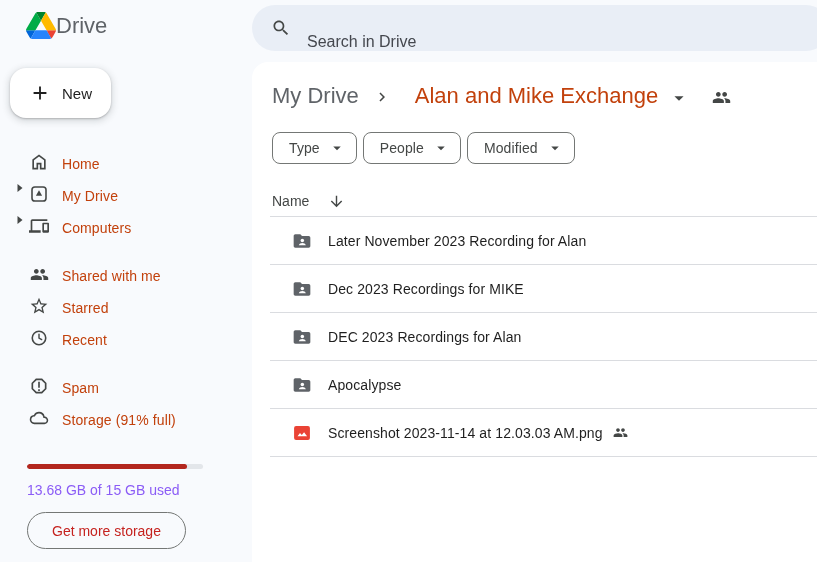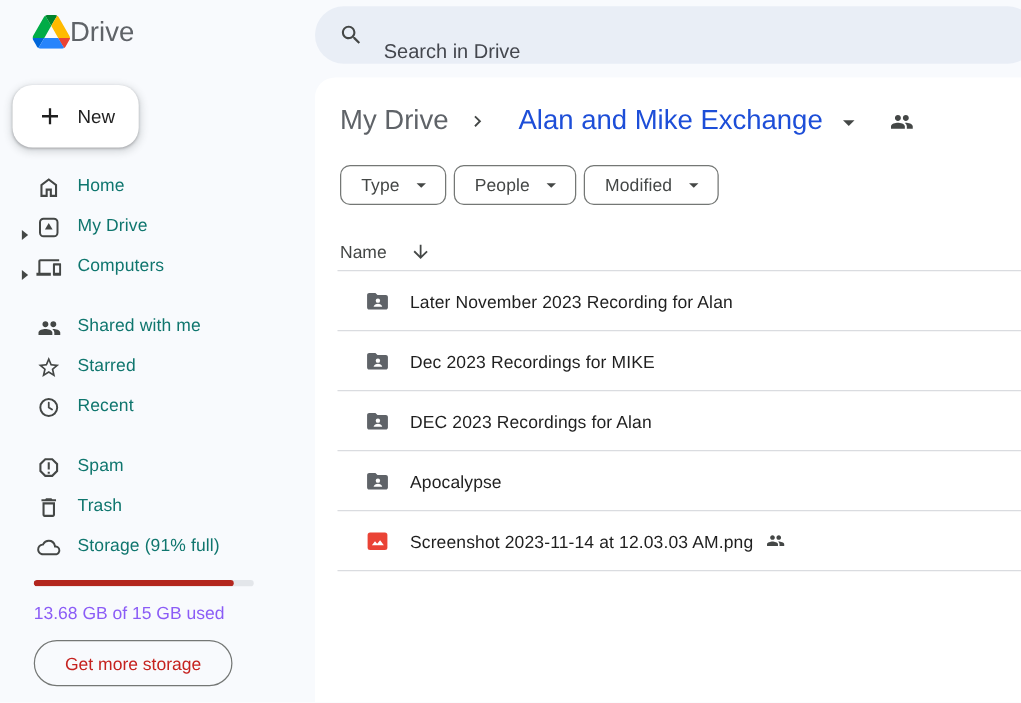--- a/index.html
+++ b/index.html
@@ -28,22 +28,22 @@
   .new-btn {
     position:absolute; left:10px; top:68px; width:101px; height:50px;
     background:#FFFFFF; border:none; border-radius:16px; cursor:pointer;
     display:flex; align-items:center; justify-content:center; gap:11px;
     box-shadow:0 1px 2px rgba(60,64,67,.30), 0 2px 6px 2px rgba(60,64,67,.15);
     font-family:inherit; font-size:15px; font-weight:500; color:#1F1F1F;
   }
   .nav { position:absolute; left:0; top:140px; width:252px; }
   .nav-gap { height:16px; }
   .nav-item {
-    position:relative; height:32px; display:flex; align-items:flex-start;
-    padding-left:29px; font-size:14px; color:#0f766e; cursor:pointer;
+    position:relative; height:32px; display:flex; align-items:flex-end;
+    padding-left:29px; font-size:14px; color:#c2410c; cursor:pointer;
     border-radius:0 16px 16px 0;
   }
   .nav-item .icon { width:20px; height:20px; display:flex; align-items:center; justify-content:center; }
   .nav-item .lbl { margin-left:13px; letter-spacing:.1px; }
   .disclosure { position:absolute; left:16px; top:12px; width:8px; height:8px; cursor:pointer; }
 
   .storage-track {
     position:absolute; left:27px; top:464px; width:176px; height:5px;
     background:#E3E6EA; border-radius:3px; overflow:hidden;
   }
@@ -56,21 +56,21 @@
   }
 
   
   .panel {
     position:absolute; left:252px; top:62px; right:0; bottom:0;
     background:#FFFFFF; border-radius:16px 0 0 0;
   }
   .breadcrumb { position:absolute; left:20px; top:20px; height:28px; display:flex; align-items:center; }
   .crumb-parent { font-size:22px; color:#5F6368; cursor:pointer; }
   .crumb-chevron { margin:2px 12px 0 14px; }
-  .crumb-current { margin-left:12px; font-size:22px; color:#1d4ed8; cursor:pointer; display:flex; align-items:center; }
+  .crumb-current { margin-left:12px; font-size:22px; color:#c2410c; cursor:pointer; display:flex; align-items:center; }
   .crumb-caret { margin-left:10px; margin-top:3px; }
   .members-btn { margin-left:22px; margin-top:2px; background:none; border:none; cursor:pointer; display:flex; }
 
   .chips { position:absolute; left:20px; top:70px; display:flex; gap:6px; }
   .chip {
     height:32px; display:flex; align-items:center; padding:0 10px 0 16px;
     background:transparent; border:1px solid #747775; border-radius:8px;
     font-family:inherit; font-size:14px; color:#444746; cursor:pointer; letter-spacing:.1px;
   }
   .chip svg { margin-left:8px; }
@@ -208,28 +208,20 @@
     <div class="nav-item">
       <span class="icon">
         <svg width="20" height="20" viewBox="0 0 24 24">
             <path fill="#444746" d="M15.73 3H8.27L3 8.27v7.46L8.27 21h7.46L21 15.73V8.27L15.73 3zM19 14.9L14.9 19H9.1L5 14.9V9.1L9.1 5h5.8L19 9.1v5.8zM11 7h2v7h-2V7zm0 9h2v2h-2v-2z"></path>
           </svg>
       </span>
       <span class="lbl">Spam</span>
     </div>
     <div class="nav-item">
       <span class="icon">
-        <svg width="20" height="20" viewBox="0 0 24 24">
-            <path fill="#444746" d="M16 9v10H8V9h8m-1.5-6h-5l-1 1H5v2h14V4h-3.5l-1-1zM18 7H6v12c0 1.1.9 2 2 2h8c1.1 0 2-.9 2-2V7z"></path>
-          </svg>
-      </span>
-      <span class="lbl">Trash</span>
-    </div>
-    <div class="nav-item">
-      <span class="icon">
         <svg width="20" height="20" viewBox="-1 0 26 24">
             <path fill="#444746" d="M19.35 10.04A7.49 7.49 0 0012 4C9.11 4 6.6 5.64 5.35 8.04A5.994 5.994 0 000 14c0 3.31 2.69 6 6 6h13c2.76 0 5-2.24 5-5 0-2.64-2.05-4.78-4.65-4.96zM19 18H6c-2.21 0-4-1.79-4-4 0-2.05 1.53-3.76 3.56-3.97l1.07-.11.5-.95A5.469 5.469 0 0112 6c2.62 0 4.88 1.86 5.39 4.43l.3 1.5 1.53.11A2.98 2.98 0 0122 15c0 1.65-1.35 3-3 3z"></path>
           </svg>
       </span>
       <span class="lbl">Storage (91% full)</span>
     </div>
   </nav>
 
   <div class="storage-track">
     <div class="storage-fill" style="width: 91%;"></div>

